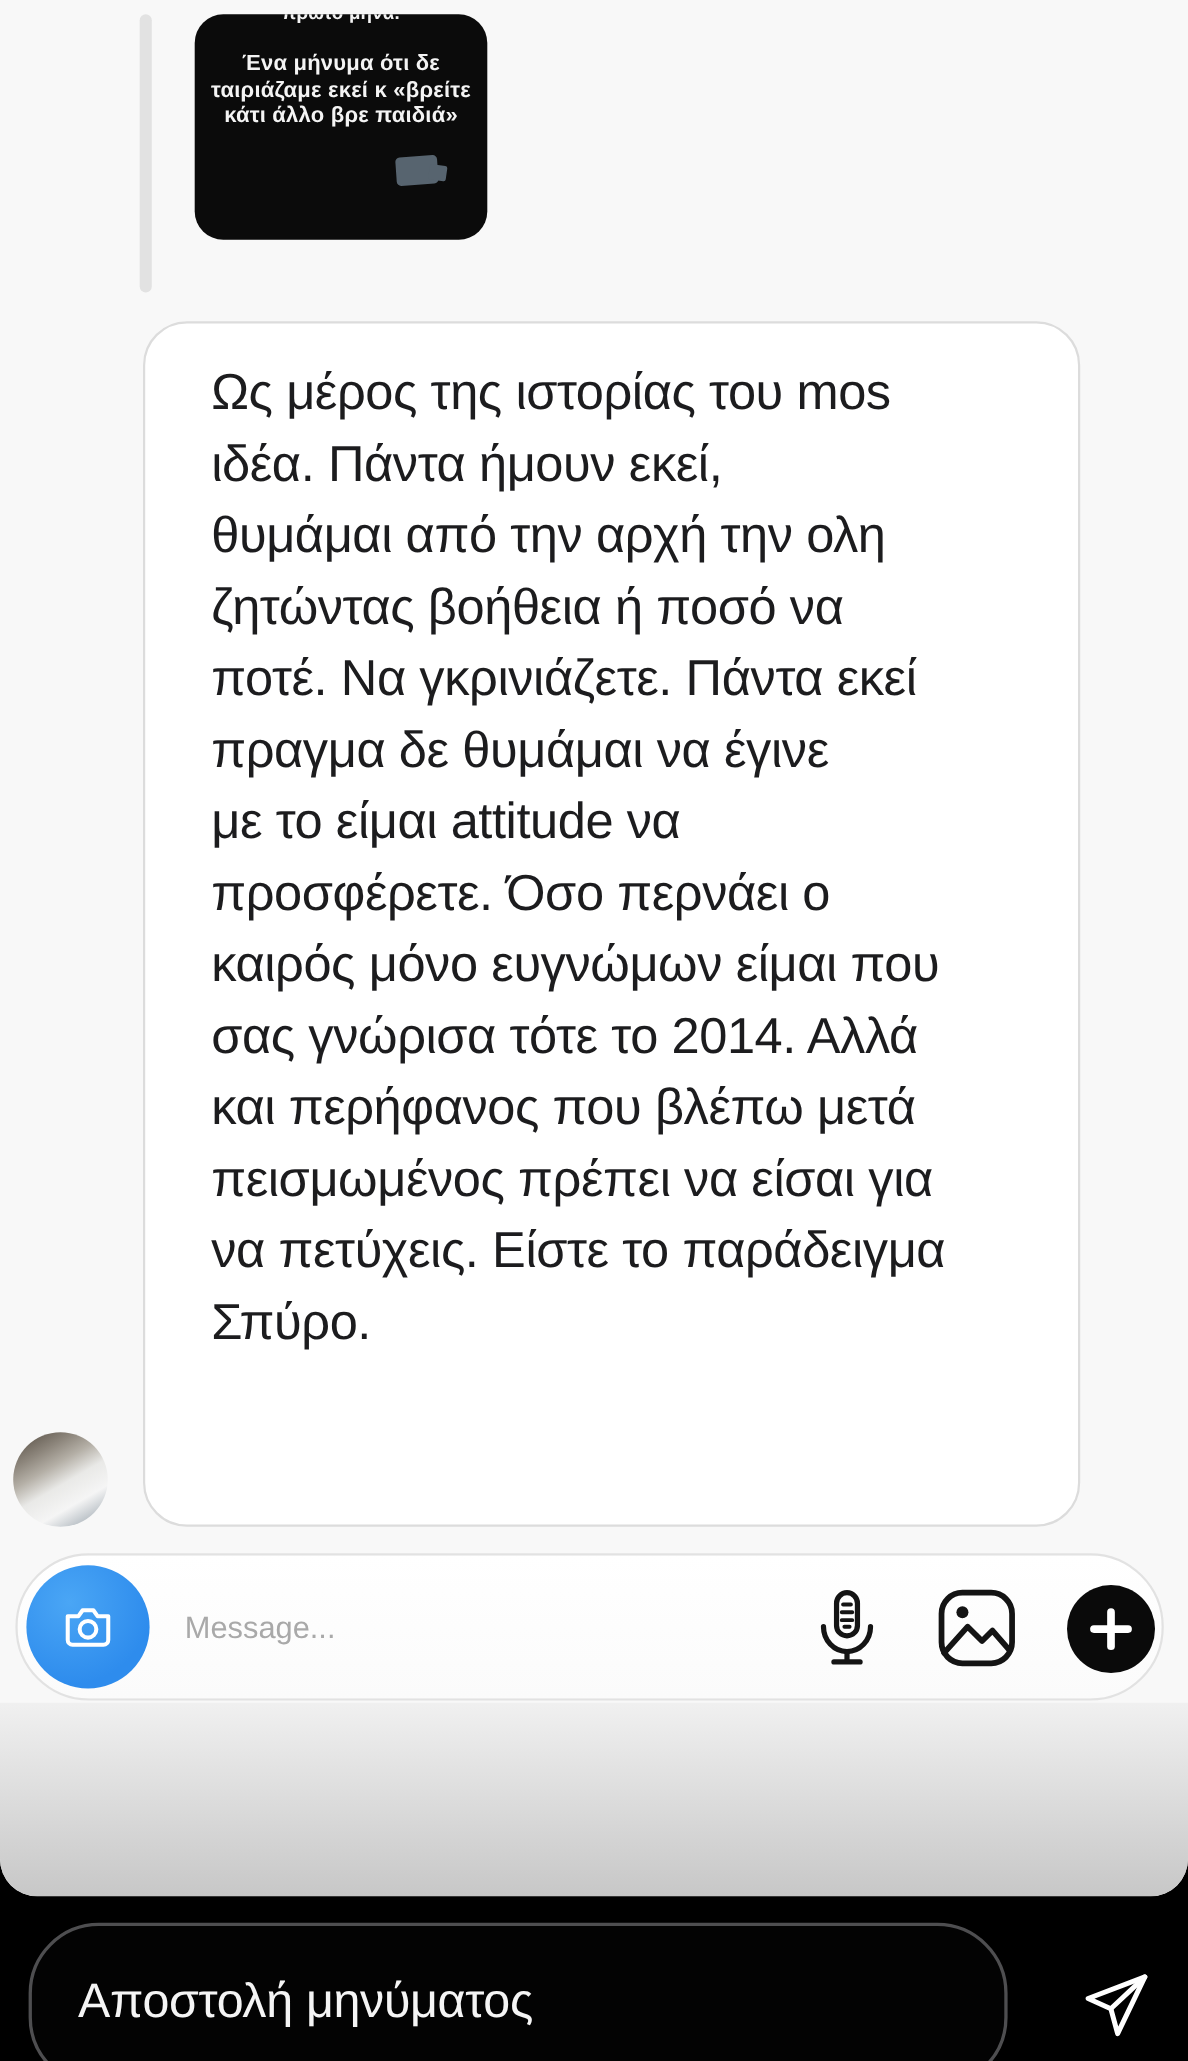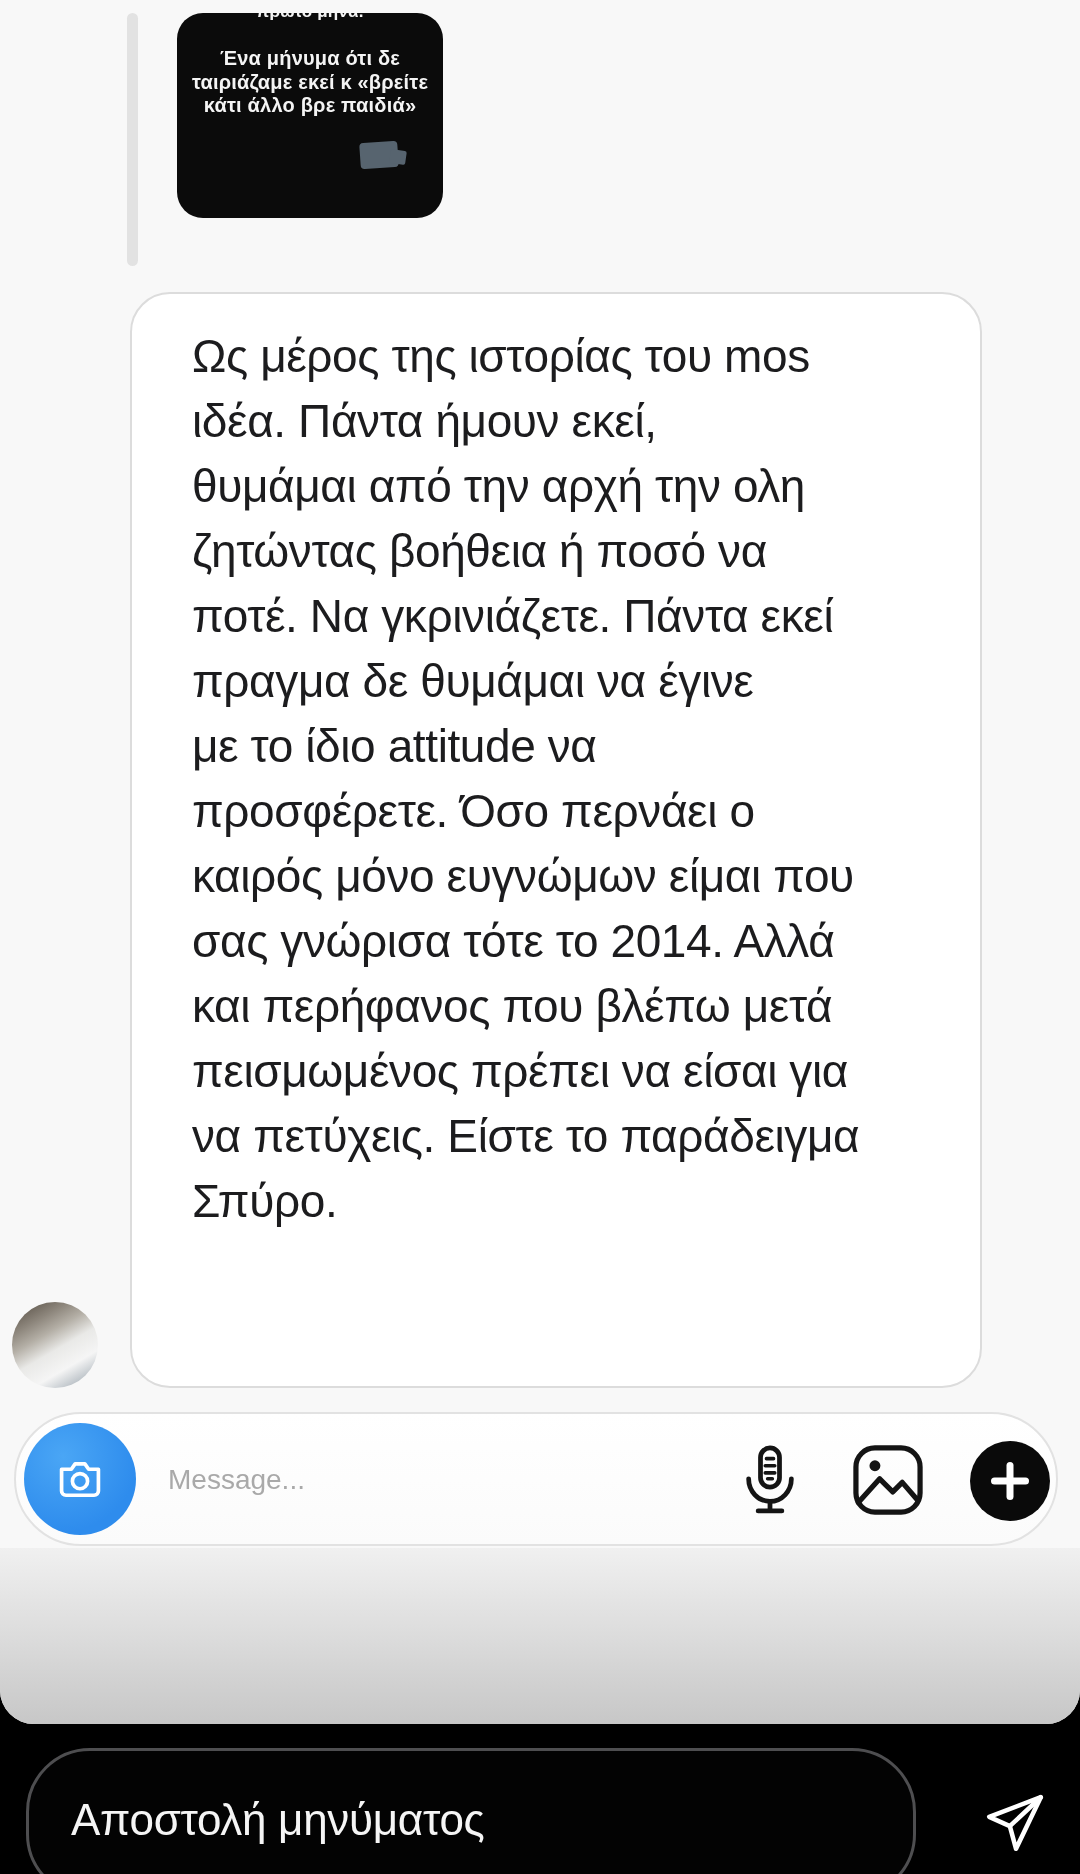--- a/index.html
+++ b/index.html
@@ -110,21 +110,21 @@
     </div>
 
     <div class="bubble">
       <div class="bubble-text">
         <div>Ως μέρος της ιστορίας του mos</div>
         <div>ιδέα. Πάντα ήμουν εκεί,</div>
         <div>θυμάμαι από την αρχή την ολη</div>
         <div>ζητώντας βοήθεια ή ποσό να</div>
         <div>ποτέ. Να γκρινιάζετε. Πάντα εκεί</div>
         <div>πραγμα δε θυμάμαι να έγινε</div>
-        <div>με το ίδιο attitude να</div>
+        <div>με το είμαι attitude να</div>
         <div>προσφέρετε. Όσο περνάει ο</div>
         <div>καιρός μόνο ευγνώμων είμαι που</div>
         <div>σας γνώρισα τότε το 2014. Αλλά</div>
         <div>και περήφανος που βλέπω μετά</div>
         <div>πεισμωμένος πρέπει να είσαι για</div>
         <div>να πετύχεις. Είστε το παράδειγμα</div>
         <div>Σπύρο.</div>
       </div>
     </div>
 

